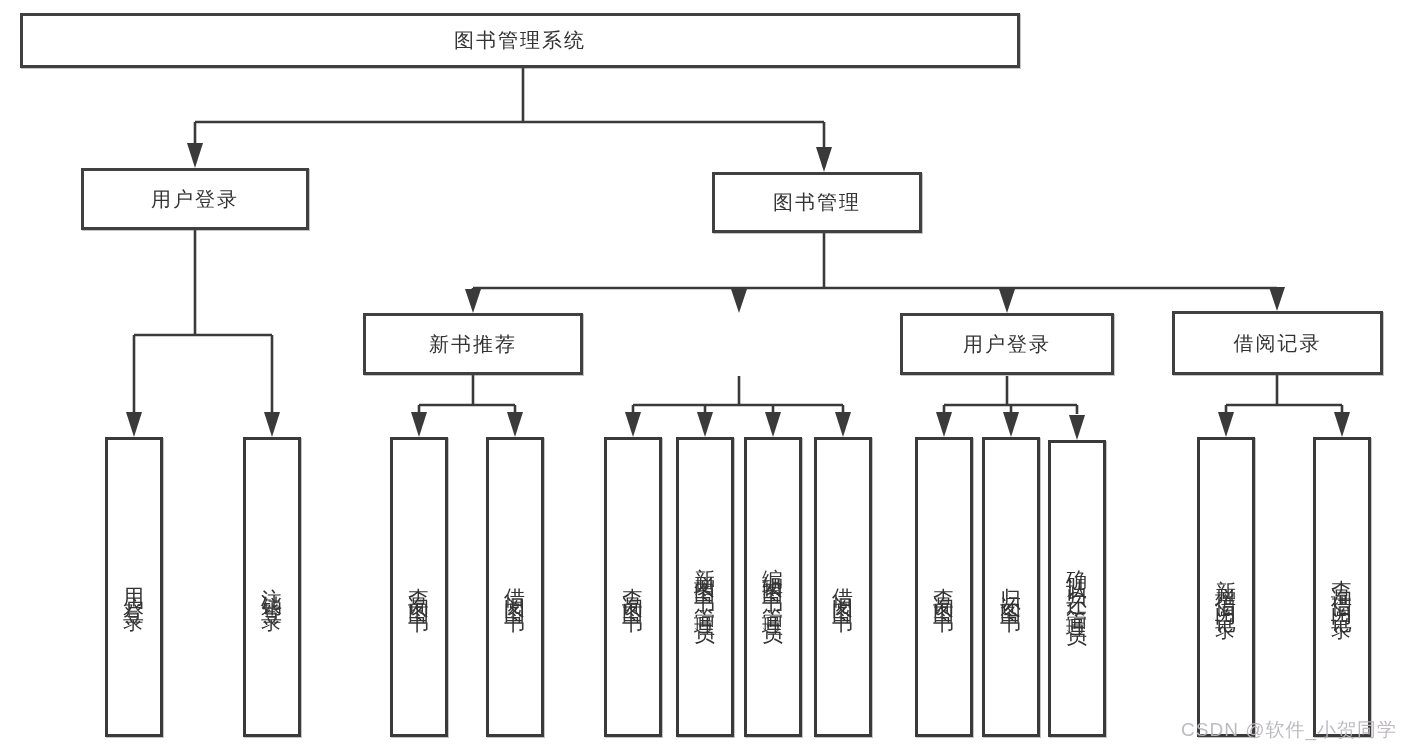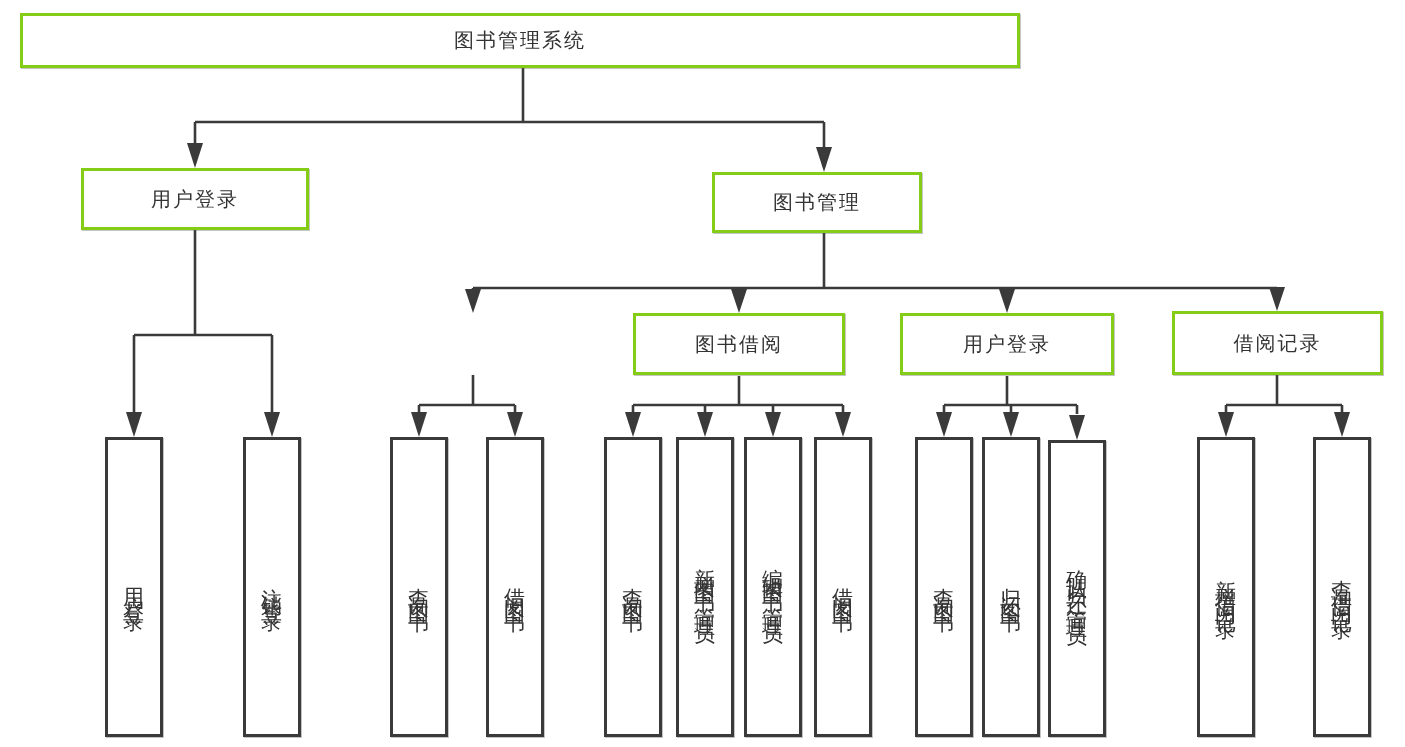--- a/index.html
+++ b/index.html
@@ -15,21 +15,21 @@
   #connectors {
     position: absolute;
     left: 0; top: 0;
     width: 1405px; height: 747px;
     z-index: 0;
   }
   .node {
     position: absolute;
     box-sizing: border-box;
     background: #ffffff;
-    border: 3px solid #84cc16;
+    border: 3px solid #404040;
     box-shadow: 1px 1px 0 rgba(90,90,90,0.35);
     display: flex;
     align-items: center;
     justify-content: center;
     z-index: 1;
     font-size: 20px;
     letter-spacing: 2px;
     color: #333;
     white-space: nowrap;
   }
@@ -152,22 +152,22 @@
     <span>图书管理系统</span>
   </div>
 
   <div class="node l1" style="left:81px; top:168px; width:228px;">
     <span>用户登录</span>
   </div>
   <div class="node l1" style="left:712px; top:172px; width:210px; height:61px;">
     <span>图书管理</span>
   </div>
 
-  <div class="node l2" style="left:633px; width:212px;">
-    <span>图书借阅</span>
+  <div class="node l2" style="left:363px; width:220px;">
+    <span>新书推荐</span>
   </div>
   <div class="node l2" style="left:900px; width:214px;">
     <span>用户登录</span>
   </div>
   <div class="node l2" style="left:1172px; top:311px; width:211px; height:64px;">
     <span>借阅记录</span>
   </div>
 
   <div class="leaf" style="left:105px;">
     <span>用户登录</span>
@@ -206,14 +206,15 @@
     <span>确认归还（管理员）</span>
   </div>
 
   <div class="leaf" style="left:1197px;">
     <span>新增借阅记录</span>
   </div>
   <div class="leaf" style="left:1313px;">
     <span>查询借阅记录</span>
   </div>
 
+  <div class="watermark">CSDN @软件_小贺同学</div>
 
 </div>
 
 </body></html>

